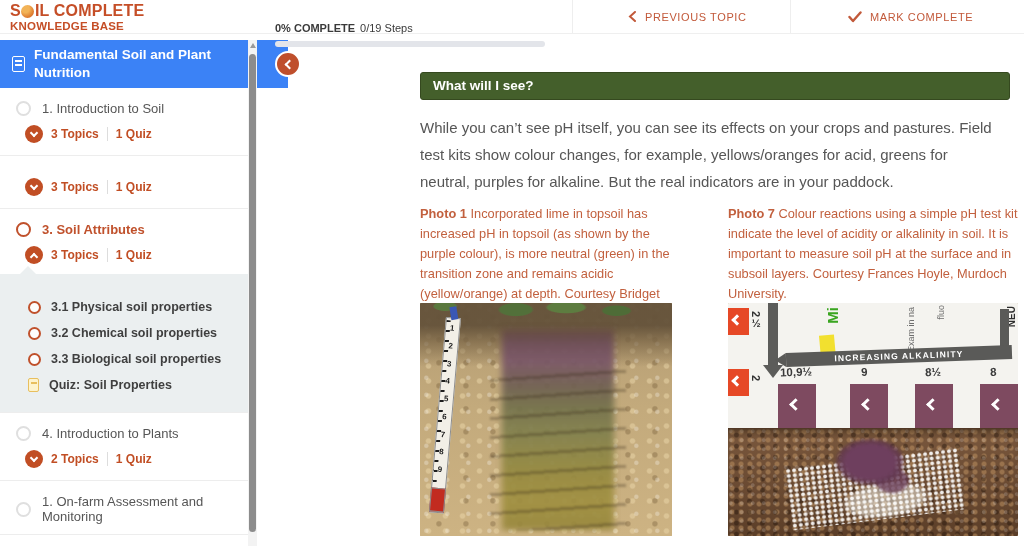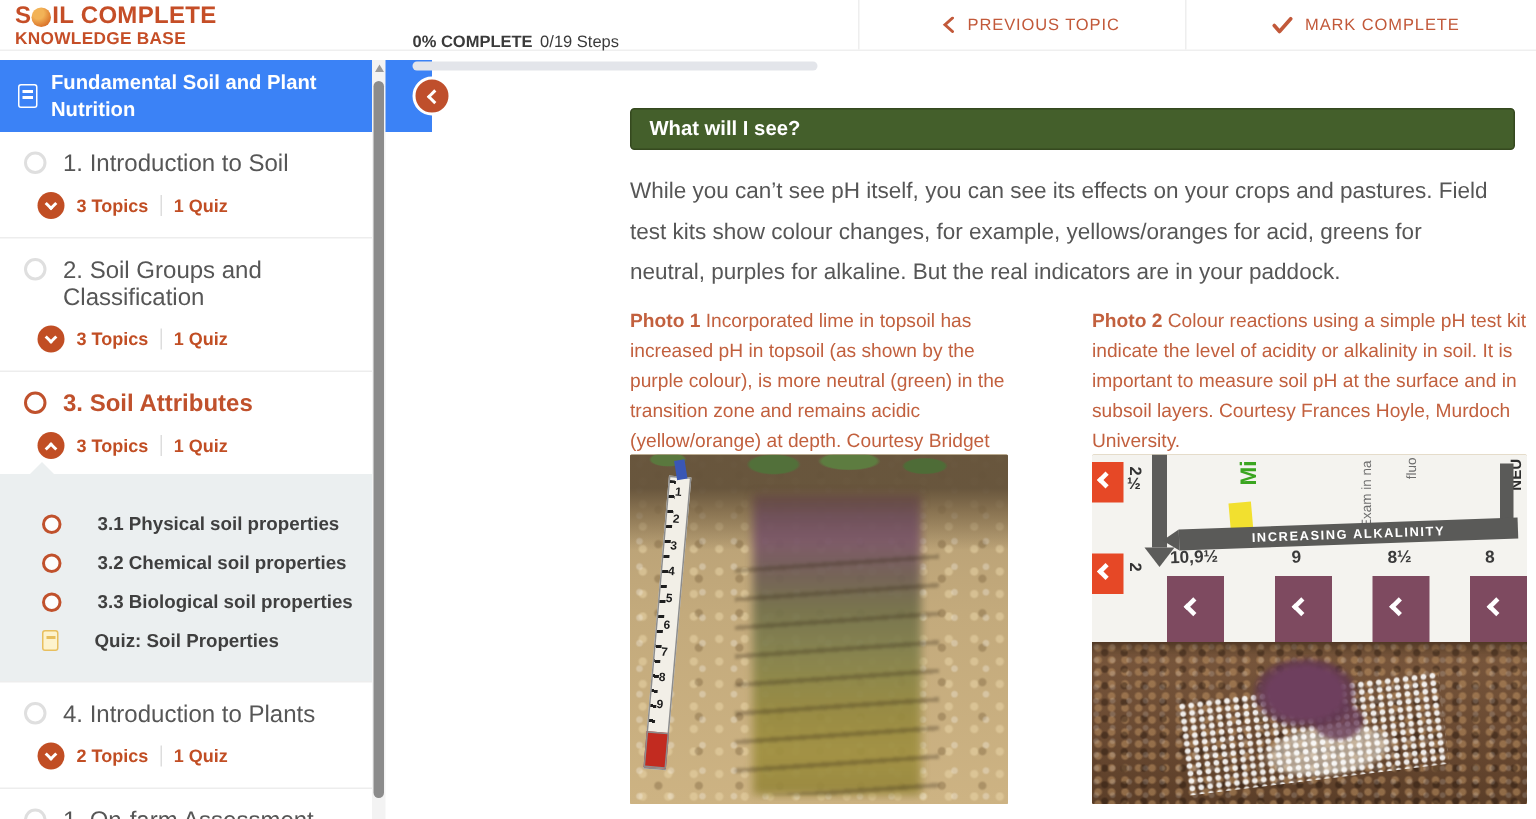--- a/index.html
+++ b/index.html
@@ -34,36 +34,36 @@
   .doc-icon { flex:0 0 13px; width:13px; height:16px; border:1.6px solid #fff; border-radius:2px; margin-right:9px; position:relative; }
   .doc-icon::before, .doc-icon::after { content:""; position:absolute; left:2px; right:2px; height:1.5px; background:#fff; }
   .doc-icon::before { top:3px; } .doc-icon::after { top:7px; }
   .course-title { font-size:13.5px; font-weight:700; line-height:1.3; }
   .collapse-btn { position:absolute; right:-13px; top:11px; width:26px; height:26px; border-radius:50%;
     background:#bf4f2c; border:2px solid #fff; color:#fff; display:flex; align-items:center; justify-content:center; cursor:pointer; }
   .chev-left { width:7px; height:7px; border-left:2px solid #fff; border-bottom:2px solid #fff; transform:rotate(45deg); margin-left:2px; }
 
   .items { width:248px; }
   .item { padding:13px 10px 10px 16px; border-bottom:1px solid #ededed; }
-  .item-title { display:flex; gap:11px; font-size:16px; color:#565656; cursor:pointer; }
+  .item-title { display:flex; align-items:center; gap:11px; font-size:13px; color:#565656; cursor:pointer; }
   .status-circle { flex:0 0 15px; width:15px; height:15px; border-radius:50%; border:2px solid #dfdfdf; background:#fff; }
   .item.active .item-title { color:#c0512c; font-weight:700; }
   .item.active .status-circle { border-color:#c0512c; }
   .item-meta { display:flex; align-items:center; gap:8px; margin:9px 0 2px 9px; }
   .badge { width:18px; height:18px; border-radius:50%; background:#c14e24; display:flex; align-items:center; justify-content:center; cursor:pointer; }
   .badge .chev { width:6px; height:6px; border-left:2px solid #fff; border-bottom:2px solid #fff; }
   .badge .down { transform:rotate(-45deg); margin-top:-2px; }
   .badge .up { transform:rotate(135deg); margin-top:3px; }
   .meta-label { font-size:12px; font-weight:700; color:#c14e24; }
   .meta-sep { width:1px; height:14px; background:#ddd; }
 
   .subpanel { position:relative; background:#ebeff0; margin:10px -10px -10px -16px; padding:20px 0 14px 28px; }
   .subpanel::before { content:""; position:absolute; top:-8px; left:20px;
     border-left:8px solid transparent; border-right:8px solid transparent; border-bottom:8px solid #ebeff0; }
-  .subitem { display:flex; align-items:center; gap:24px; padding:6px 0; font-size:12.5px; font-weight:700; color:#3f3f3f; cursor:pointer; }
+  .subitem { display:flex; align-items:center; gap:10px; padding:6px 0; font-size:12.5px; font-weight:700; color:#3f3f3f; cursor:pointer; }
   .sub-circle { flex:0 0 13px; width:13px; height:13px; border-radius:50%; border:2px solid #c0512c; background:#fdfdfd; }
   .quiz-icon { flex:0 0 11px; width:11px; height:14px; background:#fdf3cd; border:1.5px solid #e8bf5e; border-radius:2px; position:relative; }
   .quiz-icon::before { content:""; position:absolute; top:3px; left:1.5px; right:1.5px; height:1.5px; background:#e8bf5e; }
 
   
   .sb-scroll { position:absolute; left:248px; top:0; width:9px; height:506px; background:#f3f3f3; }
   .sb-up { position:absolute; top:3px; left:1.5px; width:0; height:0;
     border-left:3px solid transparent; border-right:3px solid transparent; border-bottom:5px solid #9a9a9a; }
   .sb-thumb { position:absolute; left:1px; top:14px; width:7px; height:478px; border-radius:4px; background:#8c8c8c; cursor:pointer; }
 
@@ -212,24 +212,20 @@
           <span class="badge">
               <span class="chev down"></span>
             </span>
           <span class="meta-label">3 Topics</span>
           <span class="meta-sep"></span>
           <span class="meta-label">1 Quiz</span>
         </div>
       </div>
 
       <div class="item">
-        <div class="item-title">
-          <span class="status-circle"></span>
-          <span>2. Soil Groups and Classification</span>
-        </div>
         <div class="item-meta">
           <span class="badge">
               <span class="chev down"></span>
             </span>
           <span class="meta-label">3 Topics</span>
           <span class="meta-sep"></span>
           <span class="meta-label">1 Quiz</span>
         </div>
       </div>
 
@@ -323,21 +319,21 @@
               <span>7</span>
               <span>8</span>
               <span>9</span>
             </span>
             <span class="ruler-foot"></span>
           </div>
         </div>
       </div>
 
       <div>
-        <p class="caption"><b>Photo 2</b><span> Colour reactions using a simple pH test kit indicate the level of acidity or alkalinity in soil. It is important to measure soil pH at the surface and in subsoil layers. Courtesy Frances Hoyle, Murdoch University.</span></p>
+        <p class="caption"><b>Photo 7</b><span> Colour reactions using a simple pH test kit indicate the level of acidity or alkalinity in soil. It is important to measure soil pH at the surface and in subsoil layers. Courtesy Frances Hoyle, Murdoch University.</span></p>
         <div class="photo p2">
           <div class="p2-card">
             <div class="p2-red r1">
                 <span class="chev-w"></span>
               </div>
             <span class="p2-redlabel l1">2½</span>
             <div class="p2-red r2">
                 <span class="chev-w"></span>
               </div>
             <span class="p2-redlabel l2">2</span>

